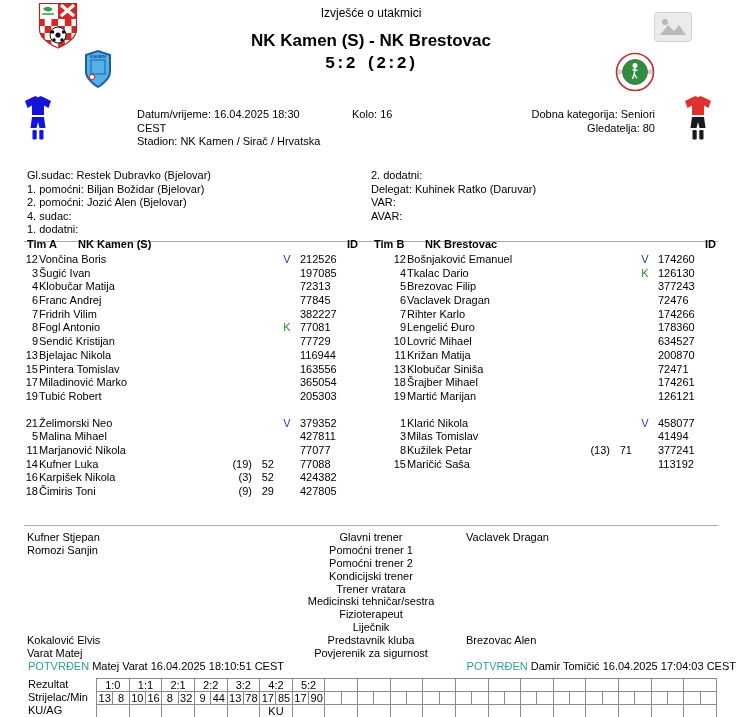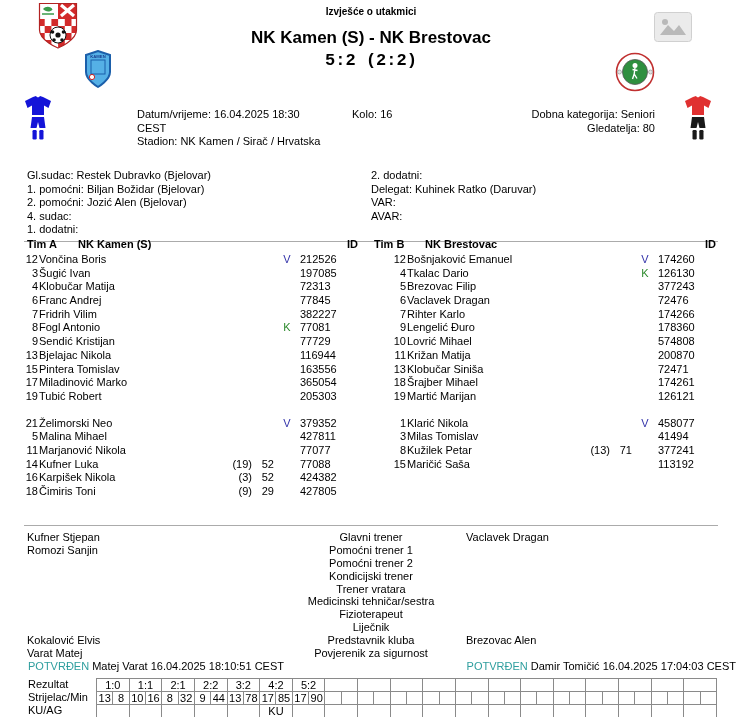--- a/index.html
+++ b/index.html
@@ -3,21 +3,21 @@
 <meta charset="utf-8">
 <style>
   html,body { margin:0; padding:0; background:#fff; }
   .page { position:relative; width:742px; height:717px; background:#fff; overflow:hidden;
           font-family:"Liberation Sans", sans-serif; font-size:11px; color:#000; }
   .page * { box-sizing:border-box; }
   .abs { position:absolute; }
 
   
   #titles { top:6px; left:0; right:0; text-align:center; }
-  .t1 { font-size:10px; font-weight:bold; margin-bottom:2px; }
+  .t1 { font-size:12px; font-weight:normal; margin-bottom:2px; }
   .t2 { font-size:17px; font-weight:bold; }
   .t3 { font-size:17px; font-weight:bold; margin-top:11px; }
   .t4 { font-size:17px; font-weight:bold; margin-top:3px;font-family:Liberation Mono, monospace; }
 
   
   #crest   { left:38px;  top:2px;  }
   #kamen   { left:84px;  top:50px; }
   #placeholder { left:654px; top:12px; }
   #brestovac   { left:615px; top:52px; }
   #kit-a { left:24px;  top:96px; }
@@ -403,21 +403,21 @@
           <span class="pc min"></span>
           <span class="pc badge"></span>
           <span class="pc pid">178360</span>
         </div>
         <div class="prow">
           <span class="pc num">10</span>
           <span class="pc pname">Lovrić Mihael</span>
           <span class="pc infor"></span>
           <span class="pc min"></span>
           <span class="pc badge"></span>
-          <span class="pc pid">574808</span>
+          <span class="pc pid">634527</span>
         </div>
         <div class="prow">
           <span class="pc num">11</span>
           <span class="pc pname">Križan Matija</span>
           <span class="pc infor"></span>
           <span class="pc min"></span>
           <span class="pc badge"></span>
           <span class="pc pid">200870</span>
         </div>
         <div class="prow">

